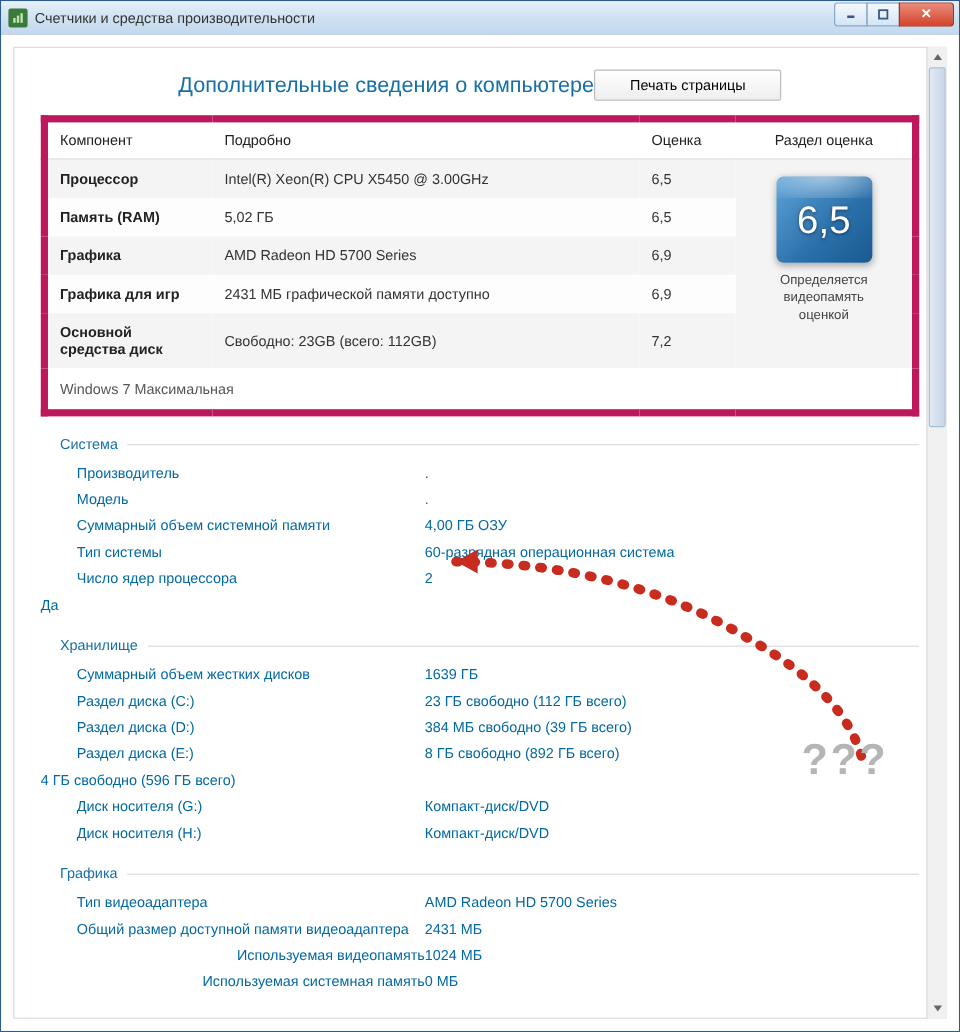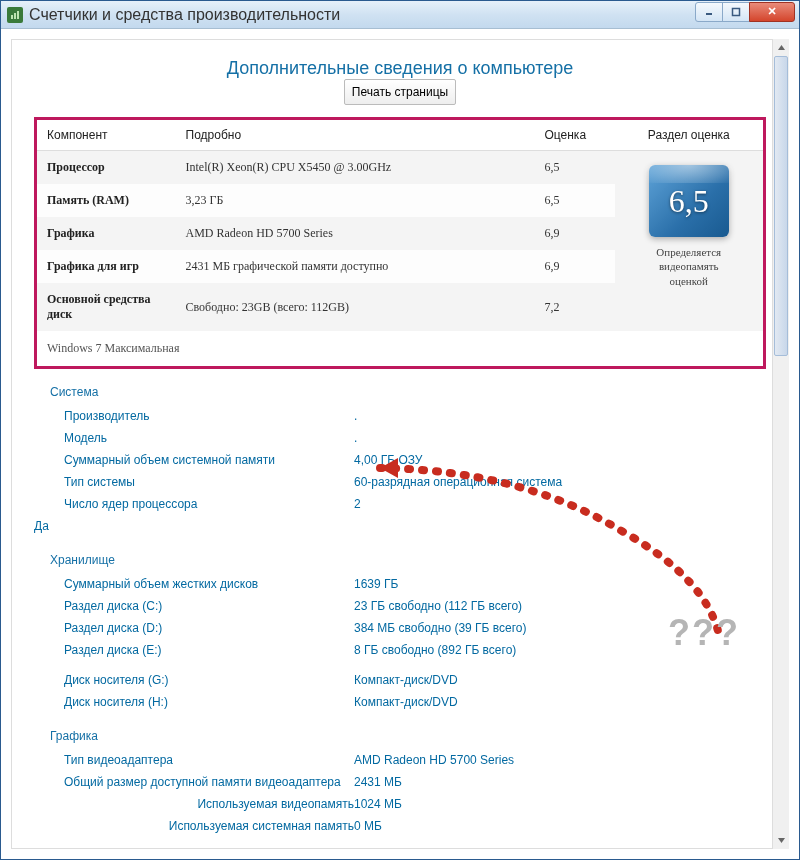--- a/index.html
+++ b/index.html
@@ -1,49 +1,49 @@
 <!DOCTYPE html>
 <html><head>
 <meta charset="utf-8">
 <style>
 * { box-sizing: border-box; margin: 0; padding: 0; }
 body { font-family: "Segoe UI", Tahoma, sans-serif; font-size: 12px; background: linear-gradient(to bottom, #d6e6f5 0%, #cfe3f5 100%); width: 800px; height: 860px; overflow: hidden; position: relative; }
 .window { width: 800px; height: 860px; border: 1px solid #2a5a8f; background: #fff; display: flex; flex-direction: column; box-shadow: 0 0 10px rgba(0,0,0,0.3); }
 .titlebar { height: 28px; background: linear-gradient(to bottom, #e6f0fa 0%, #d0e2f2 50%, #c3d9ee 100%); display: flex; align-items: center; padding-left: 6px; border-bottom: 1px solid #a7bed2; }
 .titlebar .ticon { width: 16px; height: 16px; background: #3a7a3a; border-radius: 2px; margin-right: 6px; display:flex; align-items:center; justify-content:center; }
 .titlebar .ticon svg { width:10px; height:10px; }
-.titlebar .title { flex: 1; color: #333; font-size: 16px; }
+.titlebar .title { flex: 1; color: #333; font-size: 12px; }
 .winbtns { display: flex; height: 20px; margin-right: 4px; margin-top:-6px; }
 .winbtn { width: 28px; height: 20px; border: 1px solid #8aa9c9; margin-left: -1px; display: flex; align-items: center; justify-content: center; background: linear-gradient(to bottom, #f5f9fd, #d4e5f5); }
 .winbtn.close { width: 46px; background: linear-gradient(to bottom, #e98b7a, #d4452c); border-color: #a03223; border-top-right-radius:3px; border-bottom-right-radius:3px;}
 .winbtn.close span { color: #fff; font-weight: bold; font-size: 11px; }
 .winbtn.min { border-top-left-radius:3px; border-bottom-left-radius:3px; }
 .client { flex: 1; position: relative; padding: 10px; background: #fff; overflow: hidden; }
 .panel { border: 1px solid #ddd; height: 100%; padding: 18px 22px 0 22px; overflow: hidden; position: relative; }
-.header-row { display: flex; align-items: center; justify-content: flex-start; margin-bottom: 12px; flex-direction: column; }
+.header-row { display: flex; align-items: center; justify-content: center; margin-bottom: 12px; }
 .page-title { color: #1570a6; font-size: 18px; font-weight: 400; }
-.print-btn { border: 1px solid #bbb; background: linear-gradient(to bottom, #fff, #eee); padding: 5px 7px; font-size: 12px; border-radius: 2px; cursor: pointer; }
-.score-table { border: 3px solid #be185d; width: 100%; border-collapse: collapse; }
+.print-btn { border: 1px solid #bbb; background: linear-gradient(to bottom, #fff, #eee); padding: 5px 29px; font-size: 12px; border-radius: 2px; cursor: pointer; }
+.score-table { border: 6px solid #be185d; width: 100%; border-collapse: collapse; }
 .score-table th { text-align: left; font-weight: 400; padding: 8px 10px; border-bottom: 1px solid #ddd; font-size: 12px; color: #222; background: #fff; }
-.score-table td { padding: 9px 10px; font-size: 12px; color: #333; font-family: Liberation Serif, serif; }
+.score-table td { padding: 9px 10px; font-size: 12px; color: #333; }
 .score-table .th-comp { width: 140px; }
 .score-table .th-det { }
 .score-table .th-sub { width: 80px; }
 .score-table .th-overall { width: 150px; text-align:center; }
 .score-table tbody tr:nth-child(odd) { background: #f4f4f4; }
 .score-table tbody tr:nth-child(even) { background: #fdfdfd; }
 .score-table .comp { font-weight: 600; color:#222; }
 .overall-cell { text-align: center; vertical-align: top; padding-top: 14px !important; }
 .big-score { width: 80px; height: 72px; margin: 0 auto 8px auto; border-radius: 6px; background: linear-gradient(135deg, #5ea3d8 0%, #2a6fa9 60%, #195a90 100%); position: relative; display: flex; align-items: center; justify-content: center; box-shadow: 0 2px 6px rgba(0,0,0,0.3); }
 .big-score::before { content:""; position:absolute; left:-4px; top:0; width:88px; height:18px; background: radial-gradient(ellipse at top, rgba(255,255,255,0.5),rgba(255,255,255,0)); border-radius:6px 6px 0 0; }
 .big-score span { color: #fff; font-size: 32px; font-weight: 400; text-shadow: 0 1px 3px rgba(0,0,0,0.5); }
 .overall-note { font-size: 11px; color: #444; line-height:1.3; }
 .os-row td { background: #fff !important; color: #555; padding: 10px; }
 .section { margin-top: 16px; }
-.section-head { display: flex; align-items: flex-start; margin-bottom: 6px; flex-direction: column; }
+.section-head { display: flex; align-items: center; margin-bottom: 6px; }
 .section-head .sh-label { color: #1570a6; font-size: 12px; padding-right: 8px; padding-left: 16px; }
 .section-head .sh-line { flex:1; height:1px; background:#ddd; }
 .kv { display: flex; padding: 4px 0 4px 0; font-size: 12px; color: #0369a1; }
 .kv .k { width: 320px; padding-left: 30px; }
 .kv .k.indent { padding-left: 48px; text-align: right; }
 .kv .v { flex: 1; }
 .scrollbar { position: absolute; right: 10px; top: 10px; bottom: 10px; width: 17px; background: #f0f0f0; border-left: 1px solid #ddd; }
 .scrollbar .arrow { height: 17px; display:flex; align-items:center; justify-content:center; }
 .scrollbar .thumb { position:absolute; top:17px; left:1px; right:1px; height: 300px; background: linear-gradient(to right, #e2e9f2, #c8d7ea); border:1px solid #a5bdd9; border-radius:2px; }
 
@@ -110,21 +110,21 @@
                 </div>
               <div class="overall-note">
                 <span>Определяется</span><br>
                 <span>видеопамять</span><br>
                 <span>оценкой</span>
               </div>
             </td>
           </tr>
           <tr>
             <td class="comp">Память (RAM)</td>
-            <td>3,23 ГБ</td>
+            <td>5,02 ГБ</td>
             <td>6,5</td>
           </tr>
           <tr>
             <td class="comp">Графика</td>
             <td>AMD Radeon HD 5700 Series</td>
             <td>6,9</td>
           </tr>
           <tr>
             <td class="comp">Графика для игр</td>
             <td>2431 МБ графической памяти доступно</td>
@@ -186,20 +186,21 @@
           </div>
         <div class="kv">
             <div class="k">Раздел диска (D:)</div>
             <div class="v">384 МБ свободно (39 ГБ всего)</div>
           </div>
         <div class="kv">
             <div class="k">Раздел диска (E:)</div>
             <div class="v">8 ГБ свободно (892 ГБ всего)</div>
           </div>
         <div class="kv">
+            <div class="v">4 ГБ свободно (596 ГБ всего)</div>
           </div>
         <div class="kv">
             <div class="k">Диск носителя (G:)</div>
             <div class="v">Компакт-диск/DVD</div>
           </div>
         <div class="kv">
             <div class="k">Диск носителя (H:)</div>
             <div class="v">Компакт-диск/DVD</div>
           </div>
       </div>

